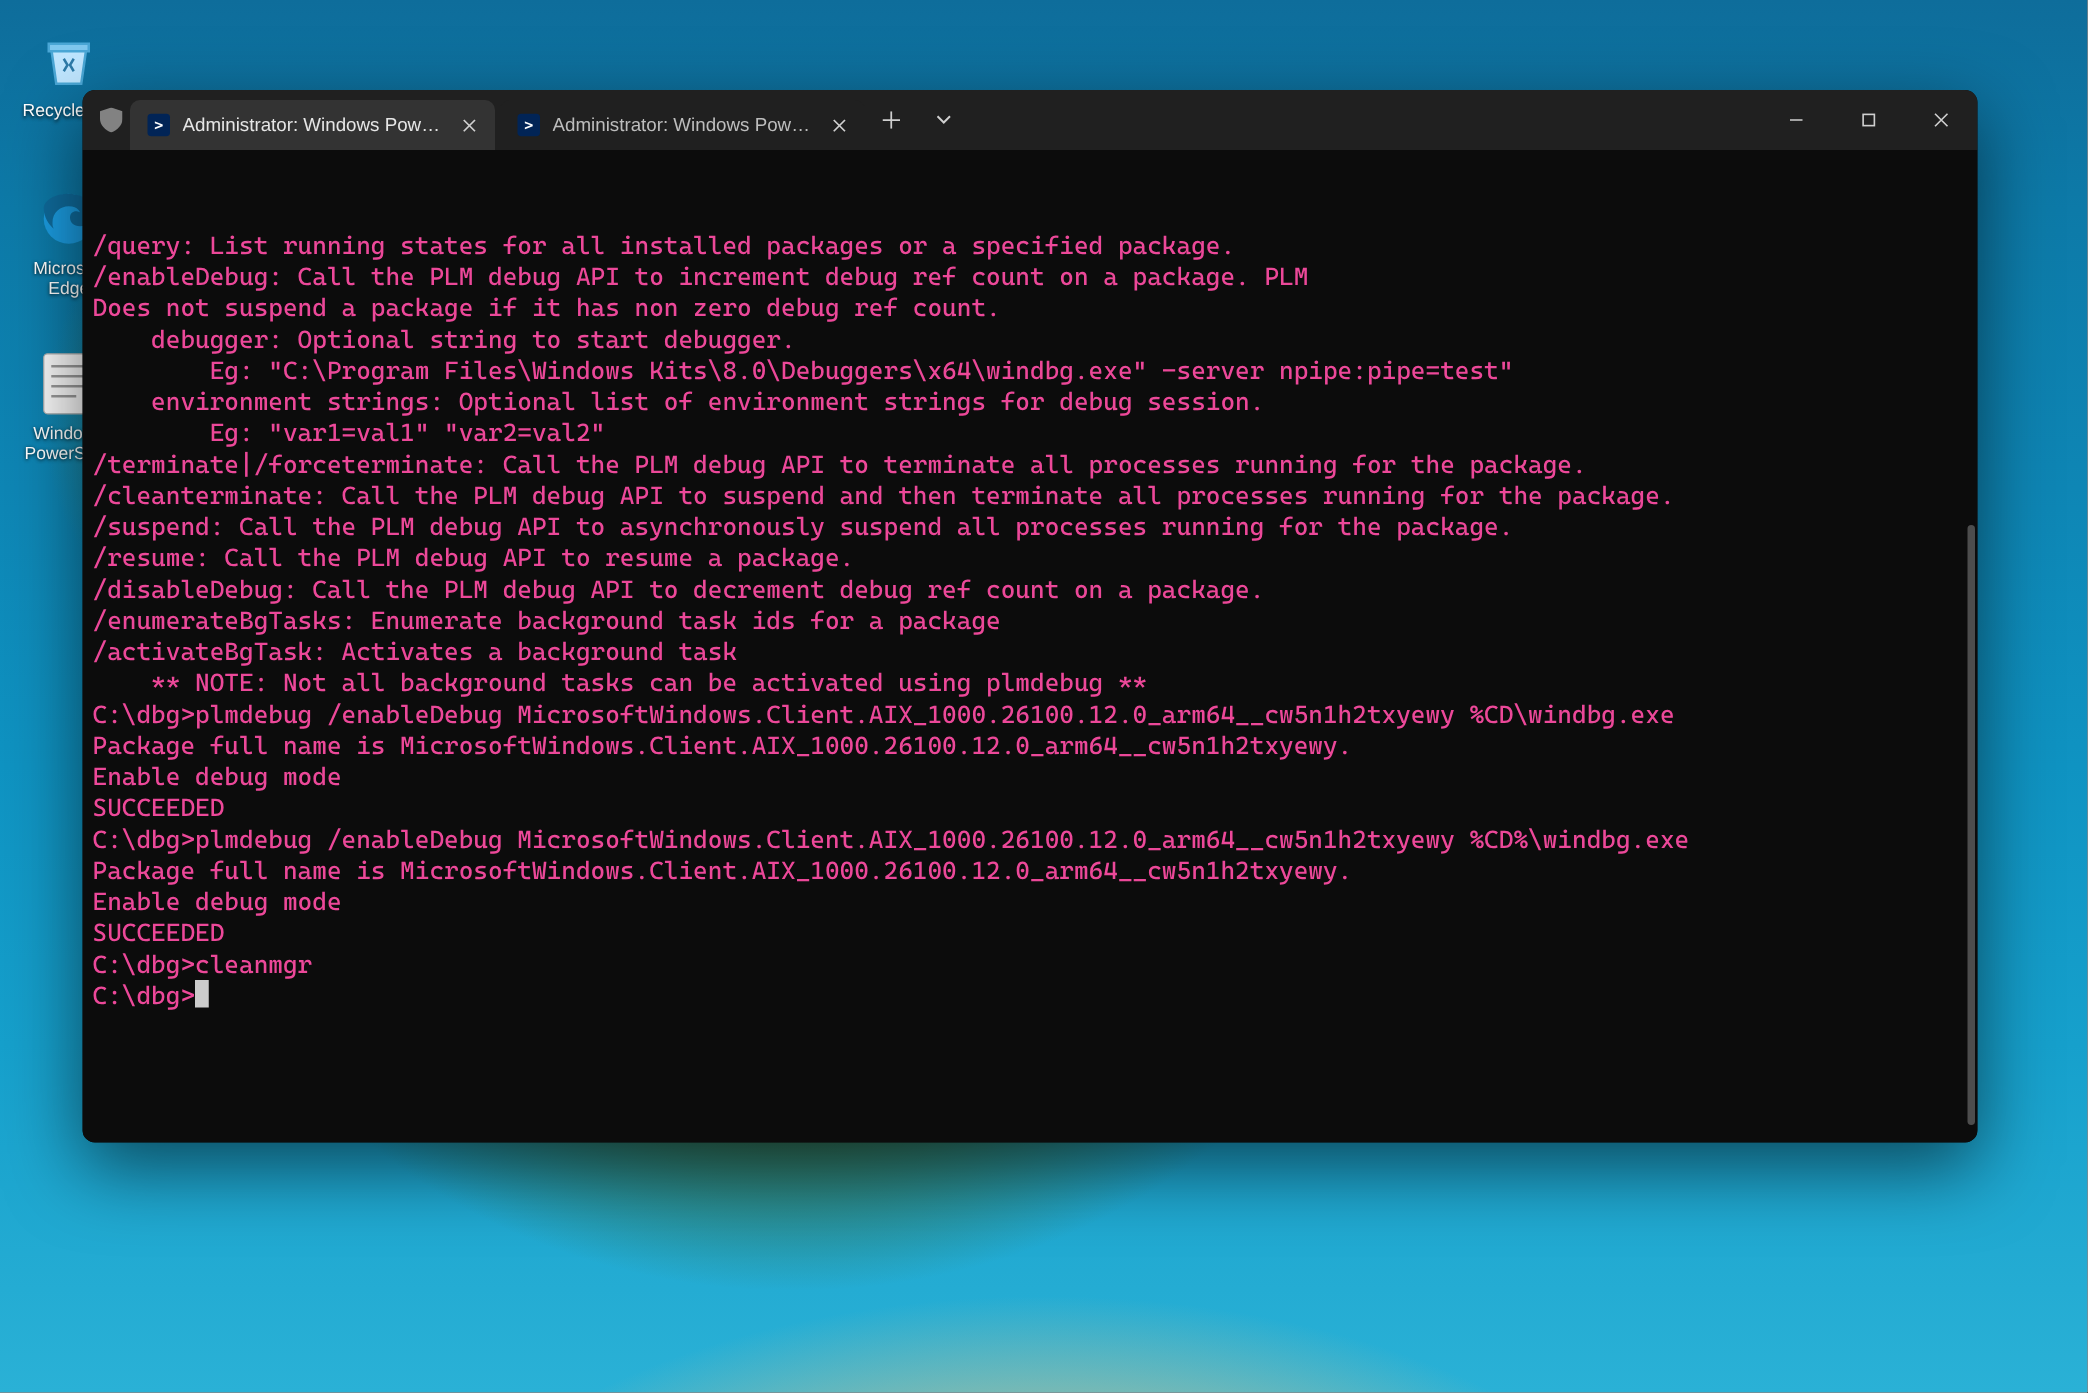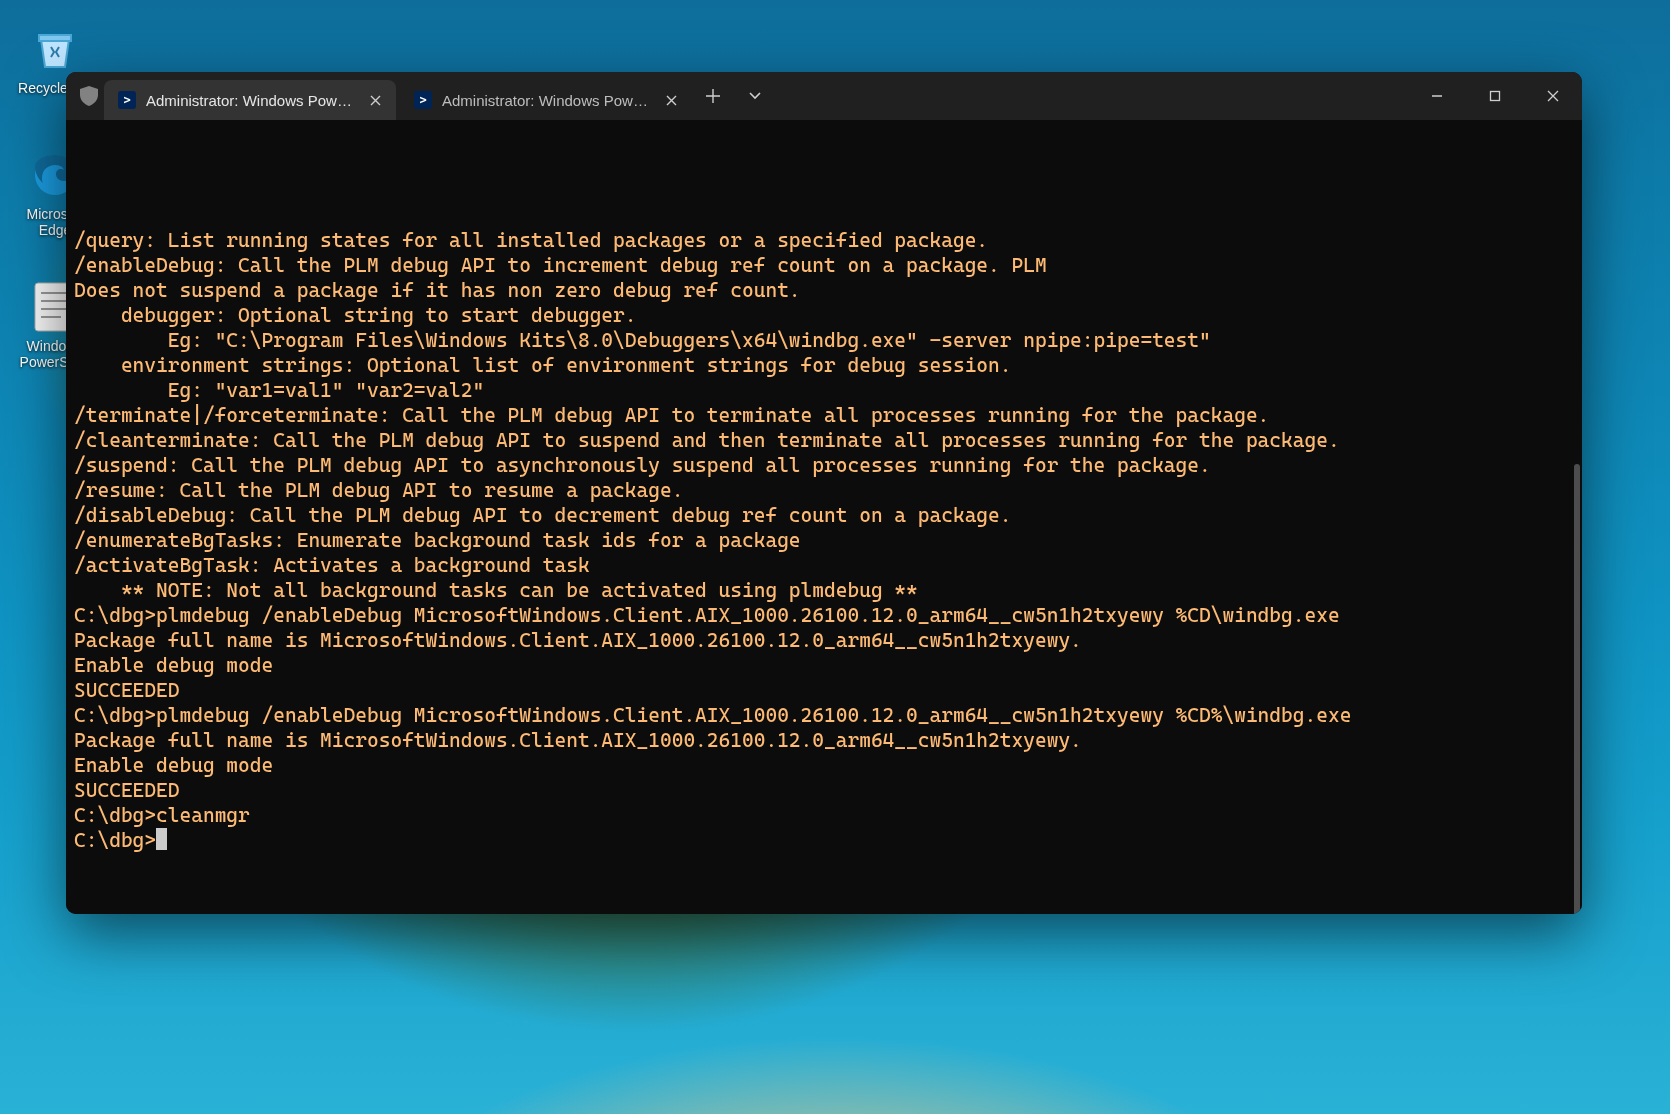--- a/index.html
+++ b/index.html
@@ -123,29 +123,28 @@
   .win-btn {
     width: 58px;
     display:flex;align-items:center;justify-content:center;
     color:#cfcfcf;
   }
 
   
   .terminal {
     flex: 1;
     background: #0c0c0c;
-    color: #fdba74;
+    color: #ec4899;
     font-family: "Cascadia Mono", Consolas, monospace;
     font-size: 20px;
     line-height: 25px;
     padding: 14px 8px 8px 8px;
     white-space: pre-wrap;
     overflow-y: auto;
     position: relative;
-    margin-top: 44px;
   }
   .terminal .line { white-space: pre-wrap; }
   .cursor {
     display:inline-block;
     width:11px; height:22px;
     background:#cccccc;
     vertical-align:-3px;
     animation: blink 1s steps(1) infinite;
   }
   @keyframes blink { 50% { opacity:0; } }

